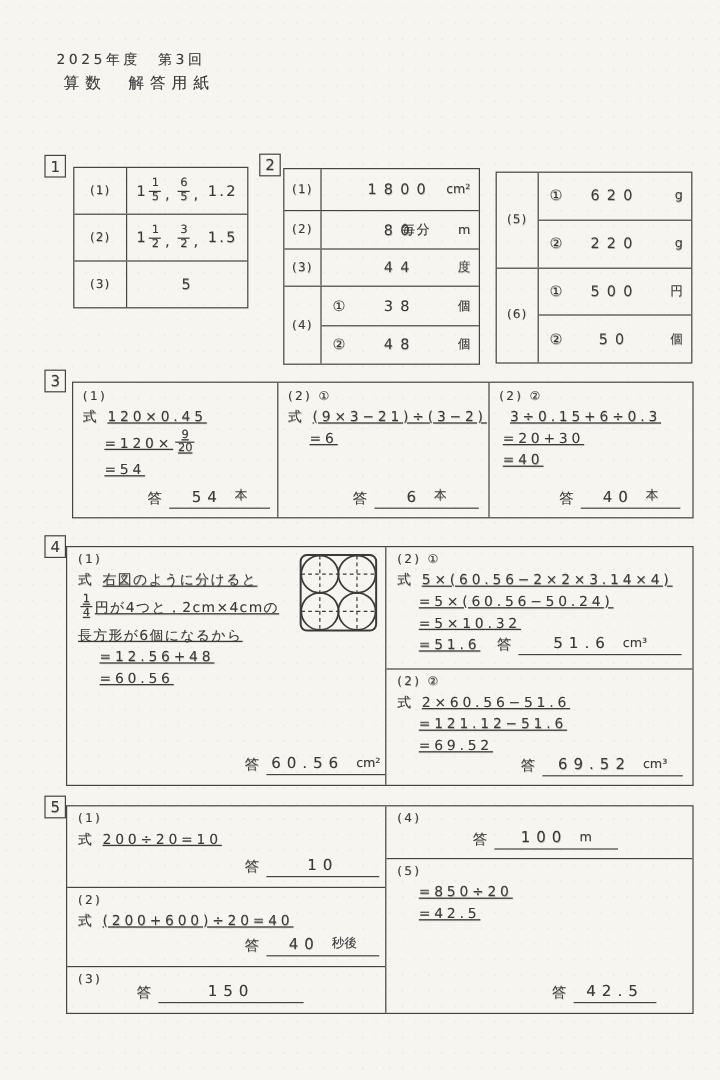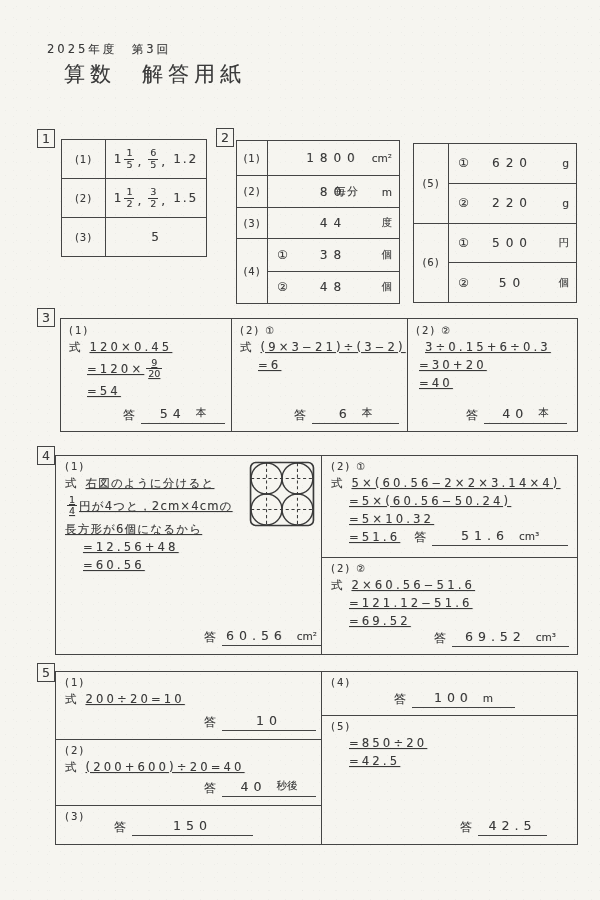--- a/index.html
+++ b/index.html
@@ -10,21 +10,21 @@
     background:#f6f5f0;
     background-image: radial-gradient(rgba(70,70,70,0.05) 0.7px, transparent 0.8px),
                       radial-gradient(rgba(70,70,70,0.04) 0.6px, transparent 0.7px);
     background-size: 11px 13px, 17px 9px;
     background-position: 0 0, 5px 4px;
     color:var(--ink);
     font-family:"DejaVu Sans","Liberation Sans",sans-serif;
     text-shadow:0.3px 0.3px 0.3px rgba(60,60,60,0.35);
   }
   .hdr-session { position:absolute; left:47px; top:42px; font-size:11.5px; letter-spacing:3px; }
-  .hdr-title   { position:absolute; left:64px; top:60px; font-size:21px; letter-spacing:5px; font-weight:500; }
+  .hdr-title   { position:absolute; left:53px; top:60px; font-size:13px; letter-spacing:5px; font-weight:500; }
 
   .badge {
     position:absolute; width:18px; height:19px; border:1.6px solid var(--bd);
     display:flex; align-items:center; justify-content:center; font-size:12.5px;
   }
 
   
   .tbl  { position:absolute; border:1.7px solid var(--bd); display:flex; flex-direction:column; }
   .trow { display:flex; flex:1; }
   .trow + .trow { border-top:1.7px solid var(--bd); }
@@ -232,21 +232,21 @@
         <span class="alab">答</span>
         <span class="abar">
             <span class="aval">6</span>
             <span class="aunit">本</span>
           </span>
       </div>
     </div>
     <div class="pcol" style="flex:1">
       <div class="itm">(2) ②</div>
       <div class="eq indsm">3÷0.15+6÷0.3</div>
-      <div class="eq indxs">=30+20</div>
+      <div class="eq indxs">=20+30</div>
       <div class="eq indxs">=40</div>
       <div class="ans" style="left:58px;right:10px;bottom:7px">
         <span class="alab">答</span>
         <span class="abar">
             <span class="aval">40</span>
             <span class="aunit">本</span>
           </span>
       </div>
     </div>
   </div>

